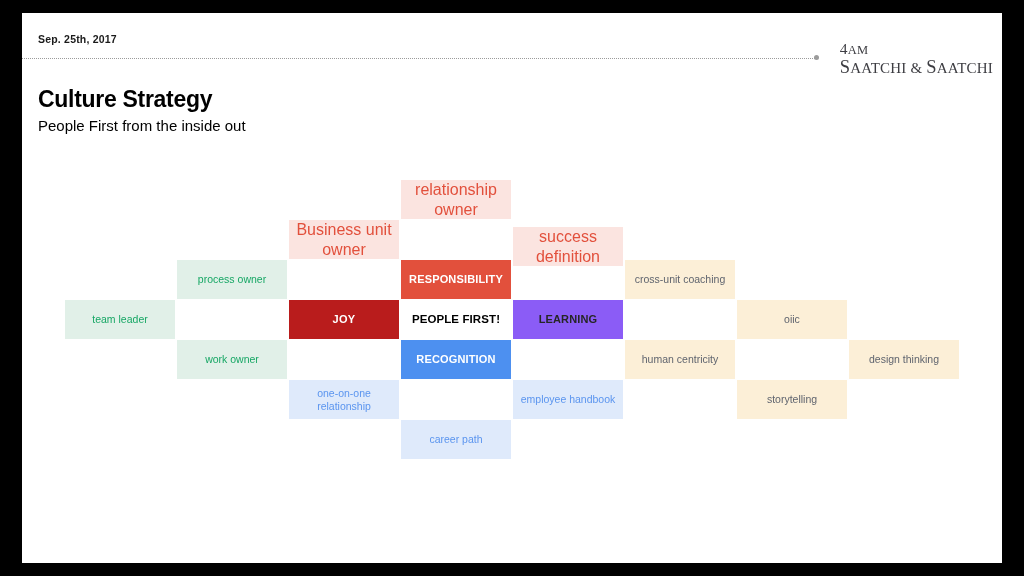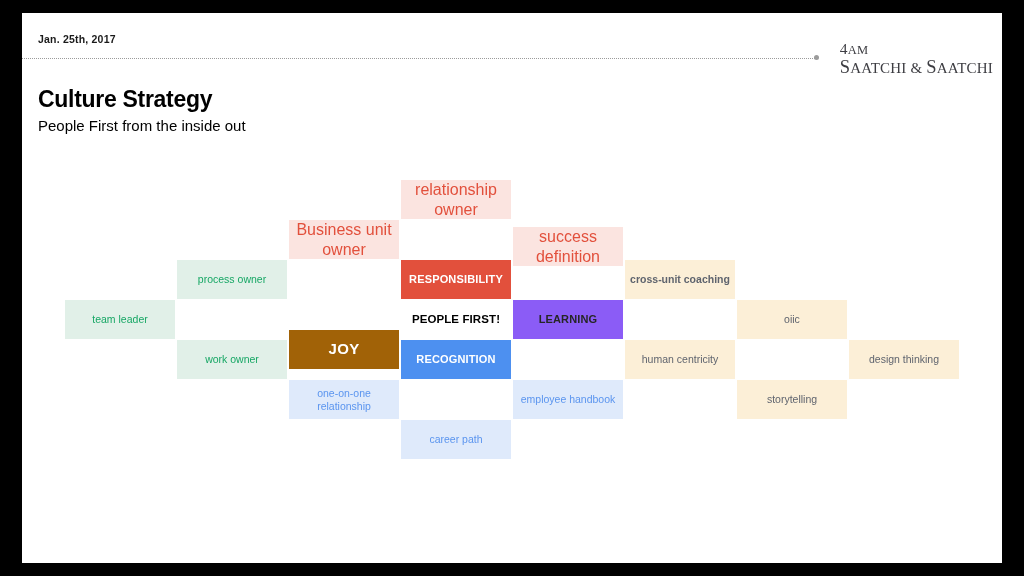--- a/index.html
+++ b/index.html
@@ -117,31 +117,31 @@
   }
 
   
   .t-red   { background: #fbe4e0; color: #e2503c; font-size: 16px; }
   .t-green { background: #e1f0e8; color: #17a765; font-size: 10.5px; }
   .t-blue  { background: #dfeafb; color: #5b95ef; font-size: 10.5px; }
   .t-amber { background: #fcefd7; color: #5f646e; font-size: 10.5px; }
 
   
   .s-red   { background: #e2503c; color: #ffffff; font-size: 11px; font-weight: bold; letter-spacing: 0.15px; }
-  .s-green { background: #a16207; color: #ffffff; font-size: 15px; font-weight: bold; letter-spacing: 0.3px; margin-top: 30px; }
+  .s-green { background: #b91c1c; color: #ffffff; font-size: 11px; font-weight: bold; letter-spacing: 0.3px; }
   .s-blue  { background: #4d90f0; color: #ffffff; font-size: 11px; font-weight: bold; letter-spacing: 0.15px; }
   .s-amber { background: #8b5cf6; color: #262626; font-size: 11px; font-weight: bold; letter-spacing: 0.15px; }
   .s-core  { background: #ffffff; color: #000000; font-size: 11.5px; font-weight: bold; letter-spacing: 0.1px; }
 </style>
 </head>
 <body>
 
 <div id="slide">
 
-  <div id="date">Jan. 25th, 2017</div>
+  <div id="date">Sep. 25th, 2017</div>
 
   <div id="rule"></div>
   <div id="rule-dot"></div>
 
   <h1 id="title">Culture Strategy</h1>
   <div id="subtitle">People First from the inside out</div>
 
   <div id="logo">
     <div class="l1"><span>4</span><span class="small">AM</span></div>
     <div class="l2"><span>S</span><span class="small">AATCHI &amp; </span><span>S</span><span class="small">AATCHI</span></div>
@@ -156,21 +156,21 @@
       </div>
       <div class="cell t-red" style="left: 448px; top: 47px;">
         <span class="c-text">success definition</span>
       </div>
       <div class="cell t-green" style="left: 112px; top: 80px;">
         <span class="c-text">process owner</span>
       </div>
       <div class="cell s-red" style="left: 336px; top: 80px;">
         <span class="c-text">RESPONSIBILITY</span>
       </div>
-      <div class="cell t-amber" style="left: 560px; top: 80px; font-weight: bold;">
+      <div class="cell t-amber" style="left: 560px; top: 80px;">
         <span class="c-text">cross-unit coaching</span>
       </div>
       <div class="cell t-green" style="left: 0px; top: 120px;">
         <span class="c-text">team leader</span>
       </div>
       <div class="cell s-green" style="left: 224px; top: 120px;">
         <span class="c-text">JOY</span>
       </div>
       <div class="cell s-core" style="left: 336px; top: 120px;">
         <span class="c-text">PEOPLE FIRST!</span>

